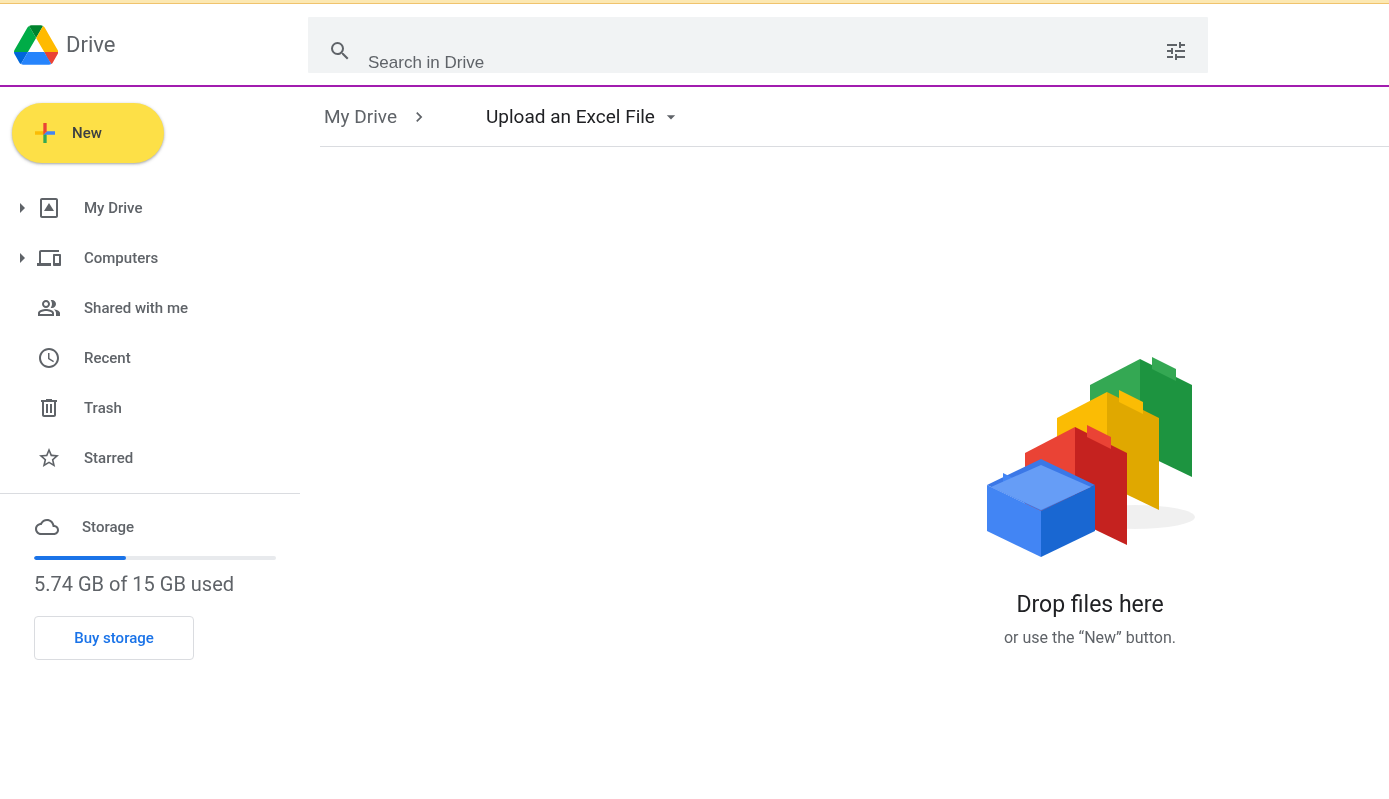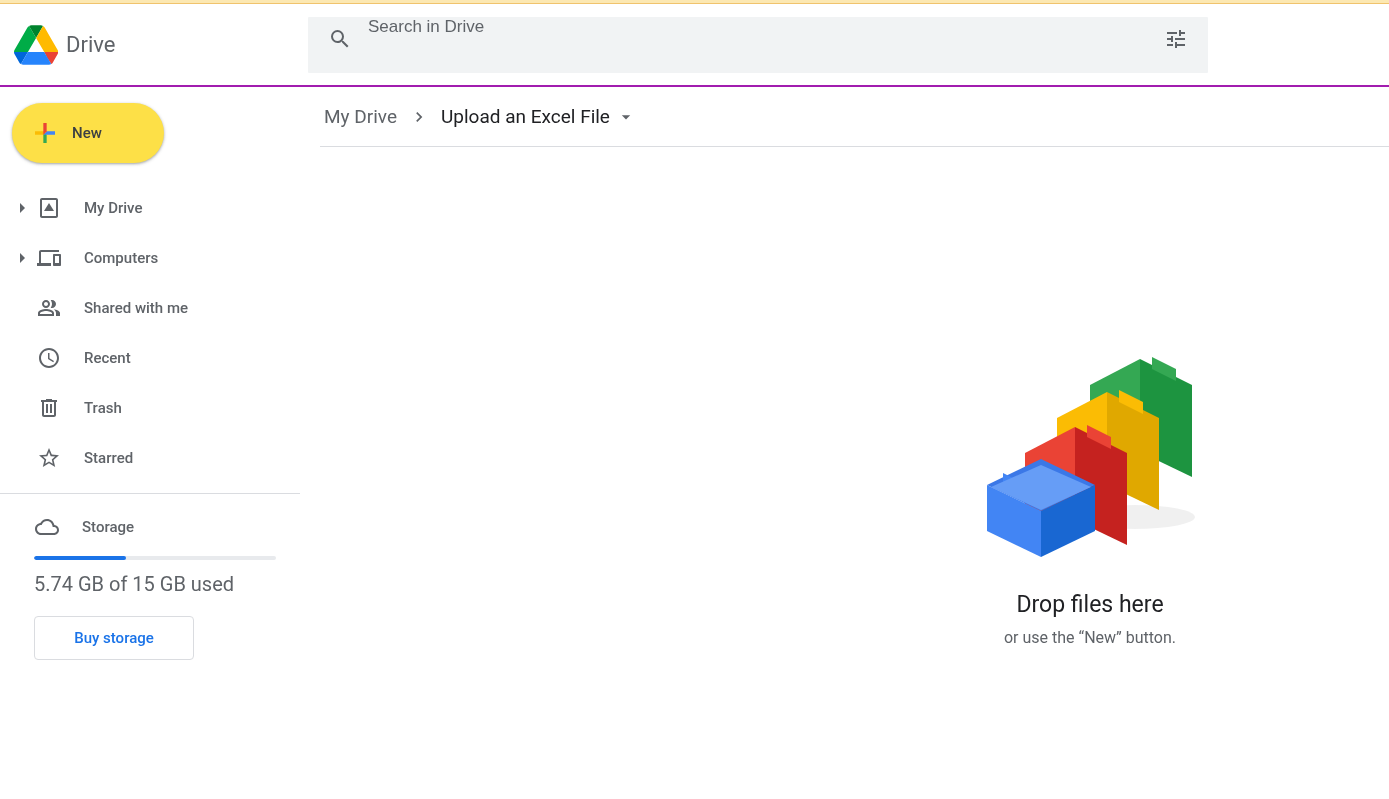--- a/index.html
+++ b/index.html
@@ -33,21 +33,21 @@
   .brand-name {
     font-size: 22px;
     color: #5f6368;
   }
   .searchbar {
     flex: 0 0 900px;
     height: 56px;
     background: #f1f3f4;
     border-radius: 1px;
     display: flex;
-    align-items: flex-start;
+    align-items: flex-end;
     padding: 0 10px;
   }
   .searchbar .s-icon { width: 44px; height: 44px; display:flex; align-items:center; justify-content:center; border-radius:50%; cursor:pointer;}
   .searchbar input {
     flex: 1;
     border: none;
     background: transparent;
     font-size: 17px;
     color: #5f6368;
     outline: none;
@@ -148,21 +148,21 @@
   .breadcrumb {
     height:60px;
     display:flex;
     align-items:center;
     border-bottom:1px solid #dadce0;
     gap:8px;
     color:#5f6368;
     font-size:19px;
   }
   .crumb{ cursor:pointer; padding:4px 4px; border-radius:4px;}
-  .crumb.current{ color:#202124; display:flex; align-items:center; gap:6px;}
+  .crumb.current{ color:#202124; display:flex; align-items:center; gap:6px;margin-left:45px;}
   .content{ flex:1; position:relative; }
   .empty{
     position:absolute;
     right:184px;
     top:210px;
     text-align:center;
     color:#202124;
   }
   .empty-title{ font-size:23px; margin-top:24px; }
   .empty-sub{ font-size:16px; color:#5f6368; margin-top:10px; }

